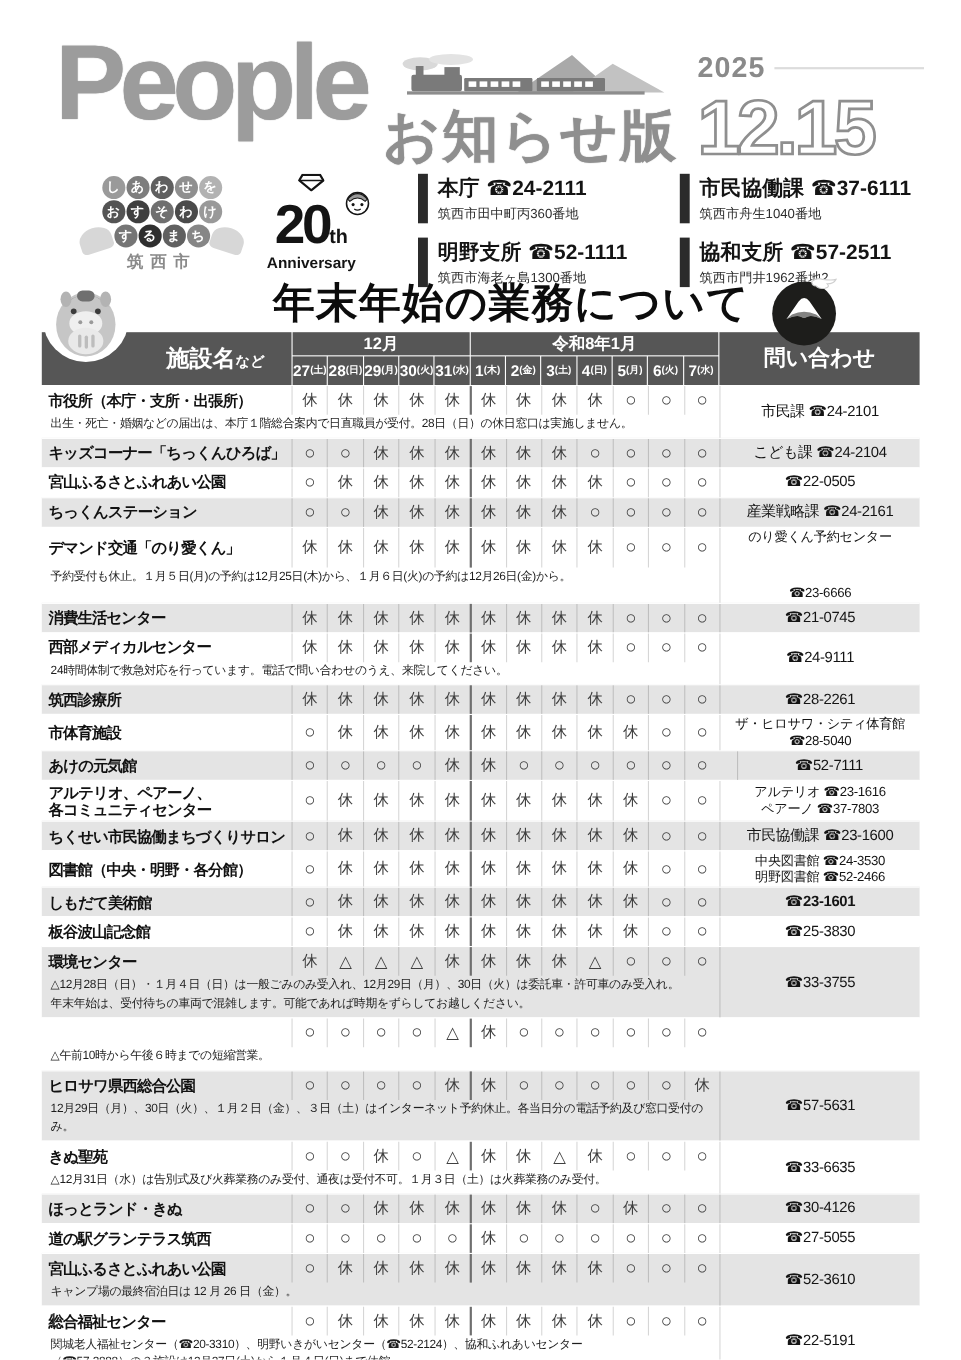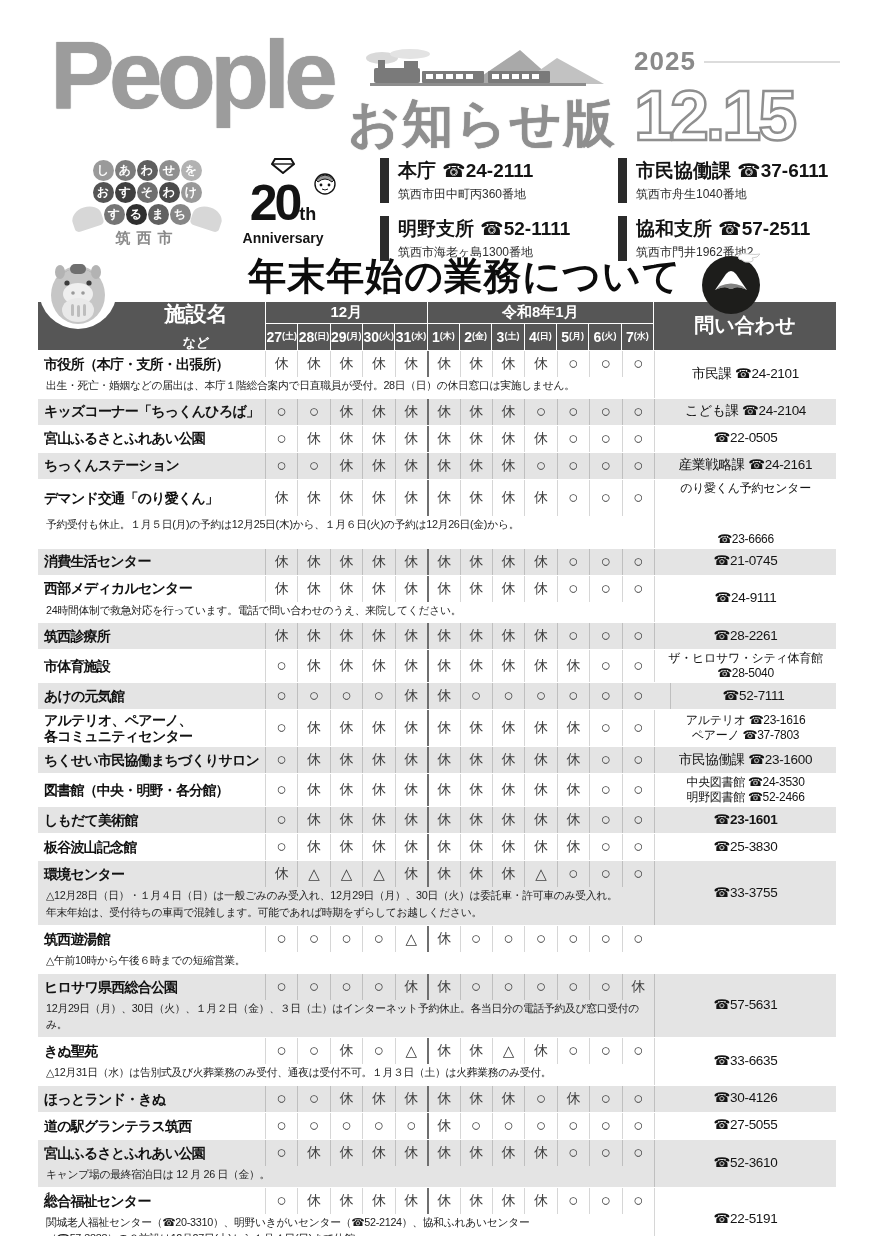--- a/index.html
+++ b/index.html
@@ -61,21 +61,21 @@
   }
   .mascot-horse { position:absolute; left:0; top:-6px; z-index:3; }
   .fuji-badge { position:absolute; right:72px; top:-8px; z-index:3; }
   
   .sched-table { width:798px; border-bottom:1px solid #b3b3b3; }
   .thead {
     display:grid; grid-template-columns:227px repeat(12,1fr) 182px;
     grid-template-rows:21px 26px; gap:1px; background:#fff;
   }
   .thead > div { background:#565656; color:#fff; display:flex; align-items:center; justify-content:center; }
-  .th-name { grid-column:1; grid-row:1/3; justify-content:flex-start; padding-left:89px;flex-direction:column; }
+  .th-name { grid-column:1; grid-row:1/3; justify-content:flex-start; padding-left:89px; }
   .th-name .big { font-size:21px; font-weight:800; }
   .th-name .small { font-size:13px; font-weight:700; margin-top:6px; }
   .th-group1 { grid-column:2/7; grid-row:1; font-size:15px; font-weight:800; }
   .th-group2 { grid-column:7/14; grid-row:1; font-size:15px; font-weight:800; }
   .th-contact { grid-column:14; grid-row:1/3; font-size:20px; font-weight:800; }
   .th-day { grid-row:2; font-size:14px; font-weight:800; }
   .th-day .wd { font-size:9px; font-weight:700; }
   .tbody .t-row {
     display:grid; grid-template-columns:227px repeat(12,1fr) 182px;
     background:#fff; border-top:1px solid #fff;
@@ -1021,23 +1021,20 @@
           </div>
           <div class="cell contact" style="grid-row: 1 / span 2;">
             <div>☎33-3755</div>
           </div>
           <div class="note" style="grid-row: 2;">
             <div>△12月28日（日）・１月４日（日）は一般ごみのみ受入れ、12月29日（月）、30日（火）は委託車・許可車のみ受入れ。</div>
             <div>年末年始は、受付待ちの車両で混雑します。可能であれば時期をずらしてお越しください。</div>
           </div>
         </div>
         <div class="t-row">
-          <div class="cell name">
-            <span>筑西遊湯館</span>
-          </div>
           <div class="cell sym first-day" style="grid-area: 1 / 2;">
             <span class="sym-circle">○</span>
           </div>
           <div class="cell sym mid" style="grid-area: 1 / 3;">
             <span class="sym-circle">○</span>
           </div>
           <div class="cell sym mid" style="grid-area: 1 / 4;">
             <span class="sym-circle">○</span>
           </div>
           <div class="cell sym mid" style="grid-area: 1 / 5;">

